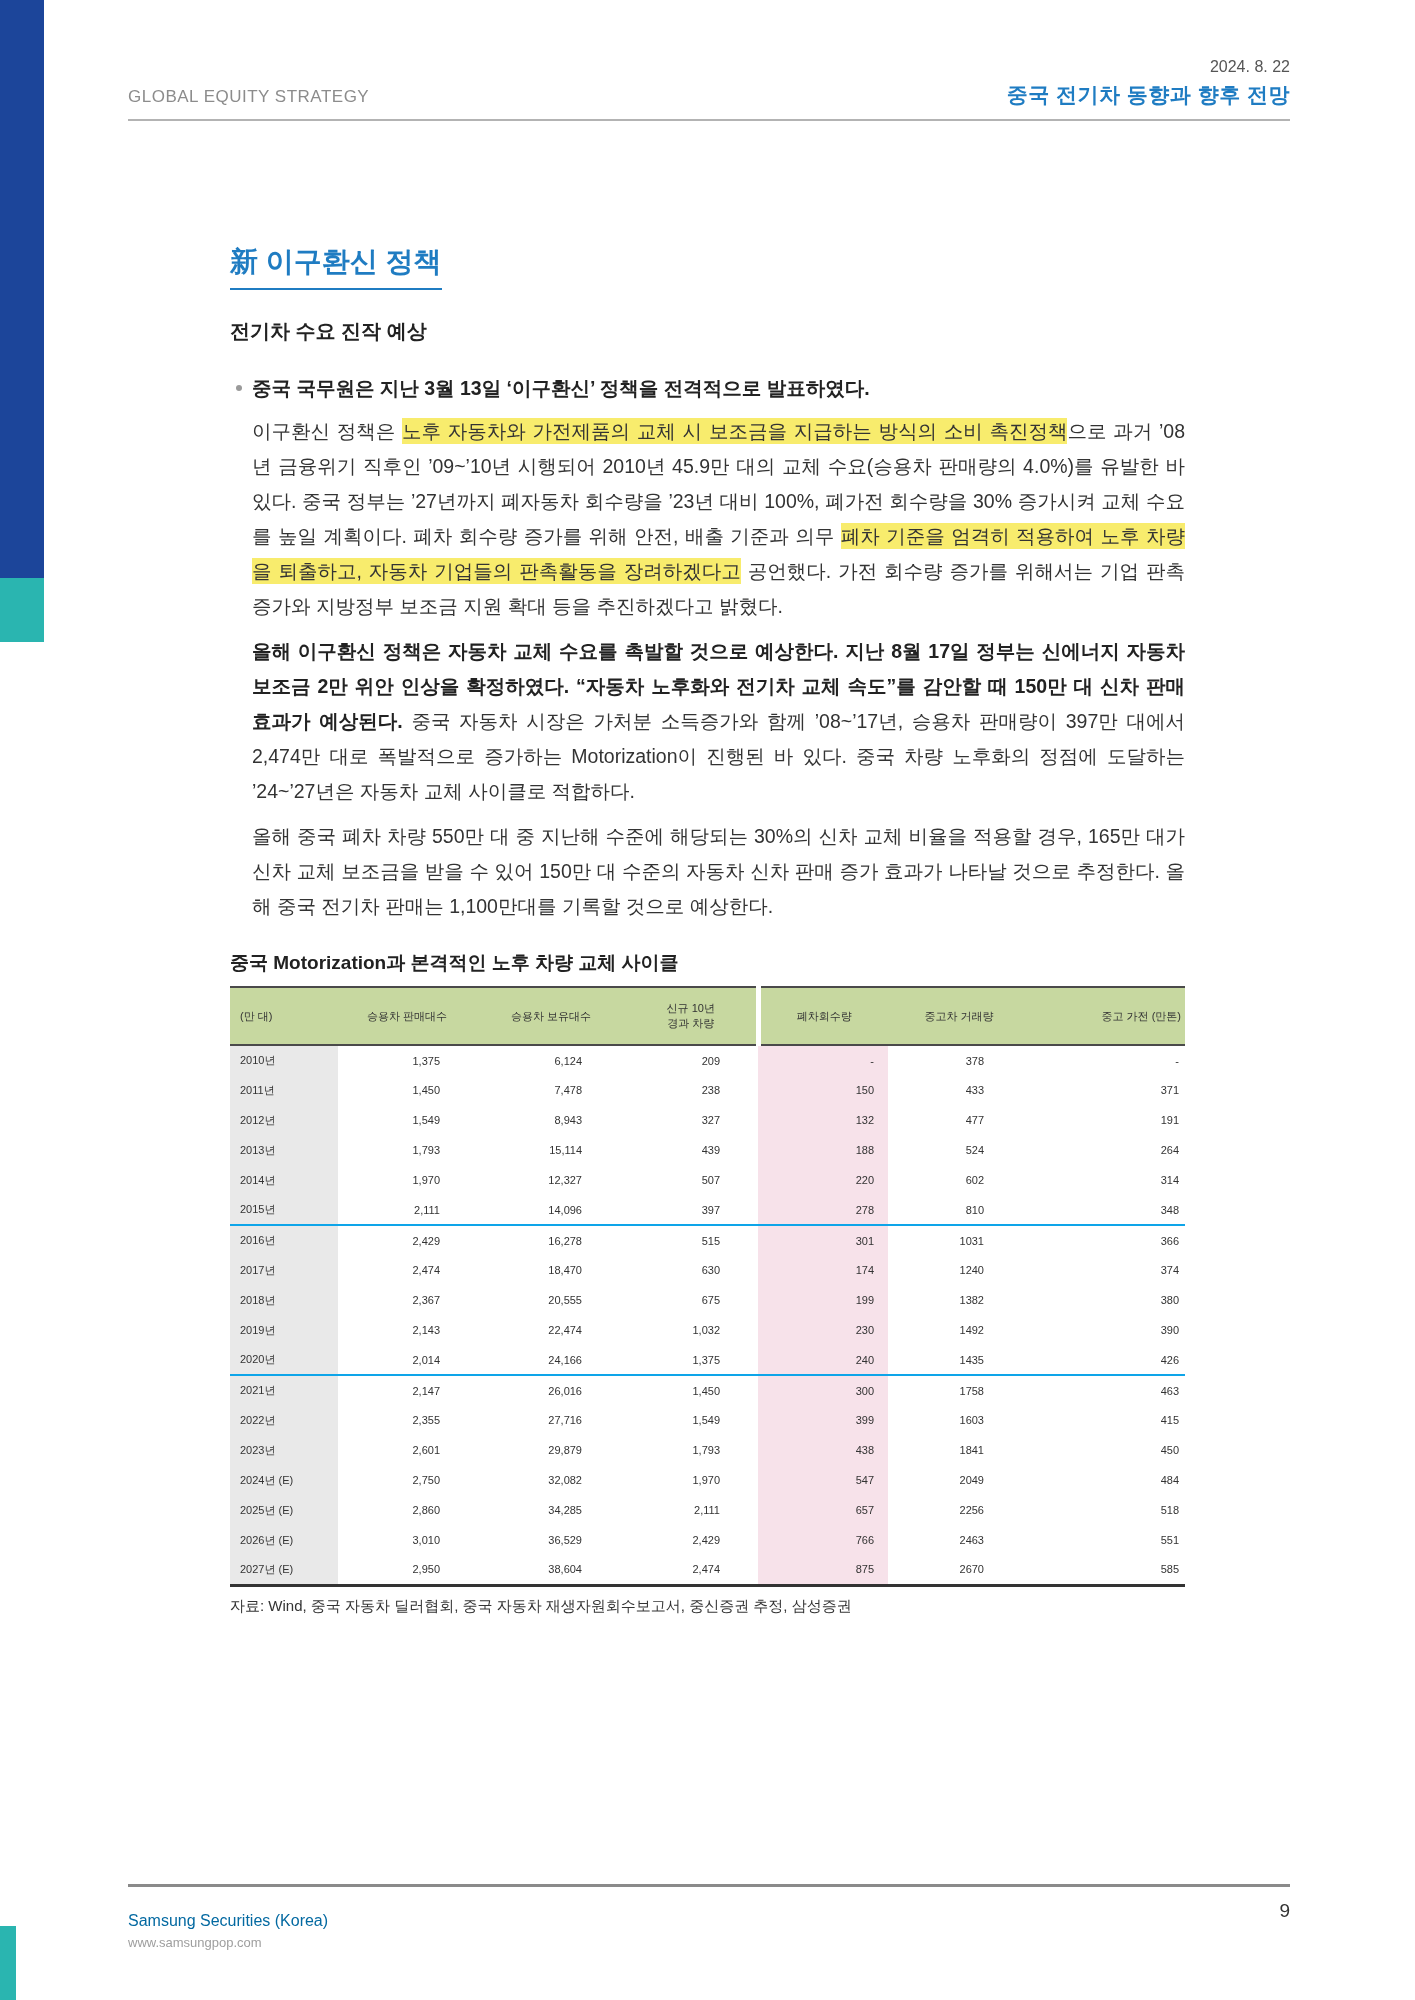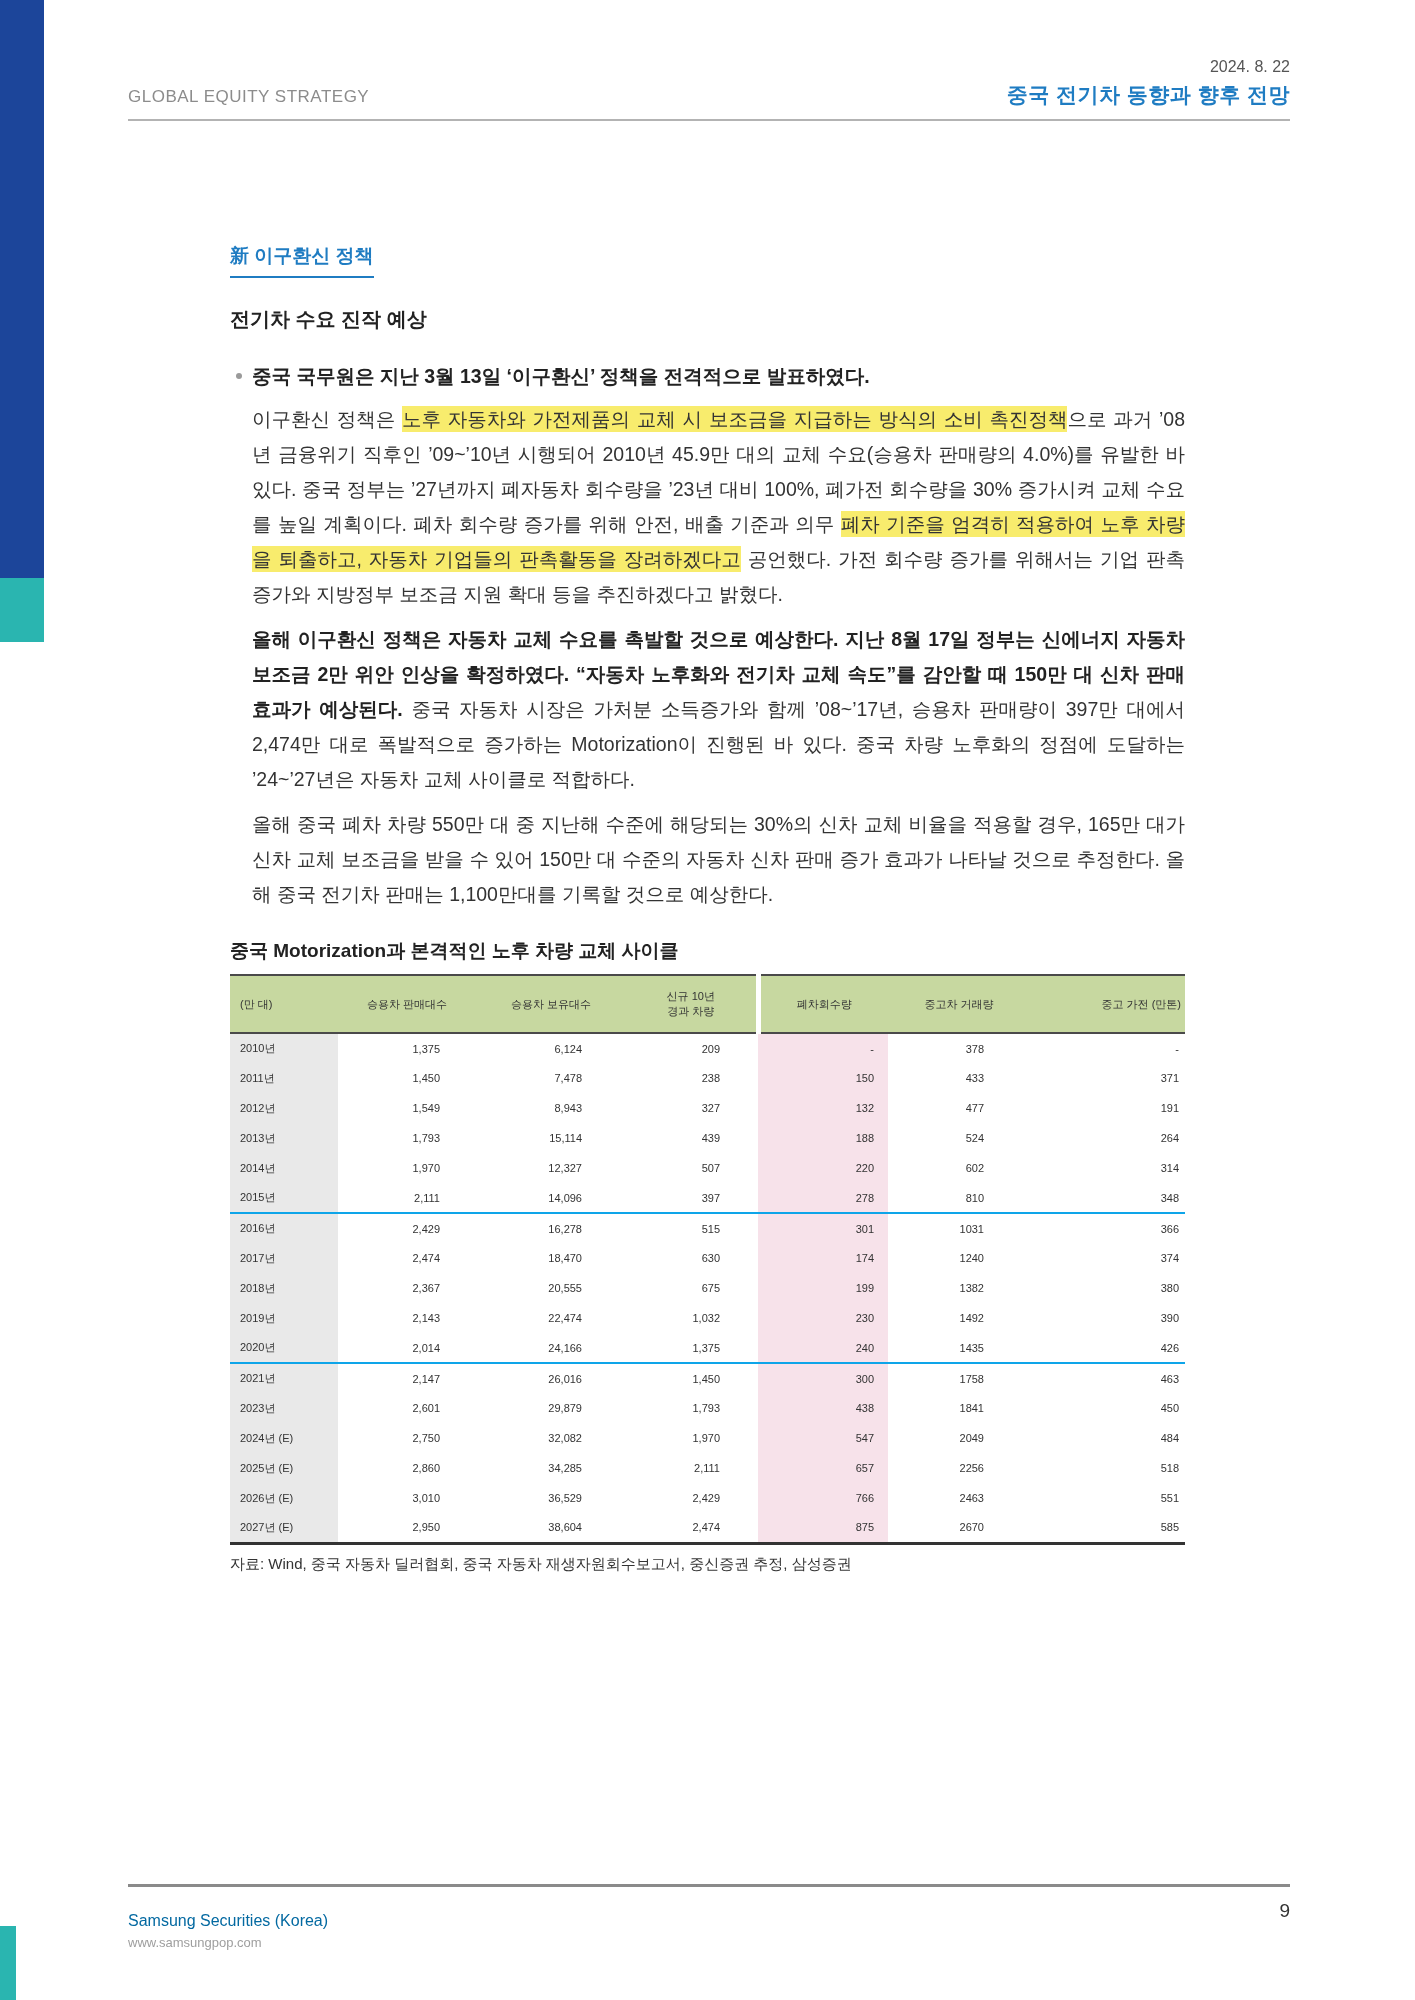--- a/index.html
+++ b/index.html
@@ -20,21 +20,21 @@
   .header{position:absolute;top:58px;left:128px;right:125px;}
   .header-row{display:flex;justify-content:space-between;align-items:flex-end;}
   .brand{color:#8c8c8c;font-size:17px;letter-spacing:.5px;padding-bottom:2px;}
   .head-right{text-align:right;}
   .head-date{color:#555;font-size:16px;margin-bottom:5px;}
   .head-title{color:var(--accent);font-size:21px;font-weight:bold;letter-spacing:.5px;}
   .header-divider{border:none;border-top:2px solid #b3b3b3;margin:10px 0 0 0;}
 
   
   .content{position:absolute;left:230px;top:243px;width:955px;}
-  .sec-title{display:inline-block;color:var(--accent);font-size:19px;font-weight:bold;
+  .sec-title{display:inline-block;color:var(--accent);font-size:28px;font-weight:bold;
              padding-bottom:7px;border-bottom:2px solid var(--accent);}
   .subtitle{margin-top:28px;font-size:20px;font-weight:bold;color:#222;}
   .bullet-para{position:relative;margin-top:26px;padding-left:22px;
                font-size:19.5px;line-height:35px;font-weight:bold;color:#222;}
   .bullet-dot{position:absolute;left:6px;top:14px;width:6px;height:6px;border-radius:50%;background:#9a9a9a;}
   .para{margin:8px 0 0 0;padding-left:22px;font-size:19.5px;line-height:35px;
         text-align:justify;color:#333;}
   .para + .para{margin-top:10px;}
   .para b{color:#222;}
   mark.hl{background:var(--hl);color:inherit;padding:2px 0;}
@@ -233,20 +233,29 @@
           <tr>
             <td class="c-year">2021년</td>
             <td class="c-num">2,147</td>
             <td class="c-num">26,016</td>
             <td class="c-num">1,450</td>
             <td class="c-num">300</td>
             <td class="c-num">1758</td>
             <td class="c-num">463</td>
           </tr>
           <tr>
+            <td class="c-year">2022년</td>
+            <td class="c-num">2,355</td>
+            <td class="c-num">27,716</td>
+            <td class="c-num">1,549</td>
+            <td class="c-num">399</td>
+            <td class="c-num">1603</td>
+            <td class="c-num">415</td>
+          </tr>
+          <tr>
             <td class="c-year">2023년</td>
             <td class="c-num">2,601</td>
             <td class="c-num">29,879</td>
             <td class="c-num">1,793</td>
             <td class="c-num">438</td>
             <td class="c-num">1841</td>
             <td class="c-num">450</td>
           </tr>
           <tr>
             <td class="c-year">2024년 (E)</td>

